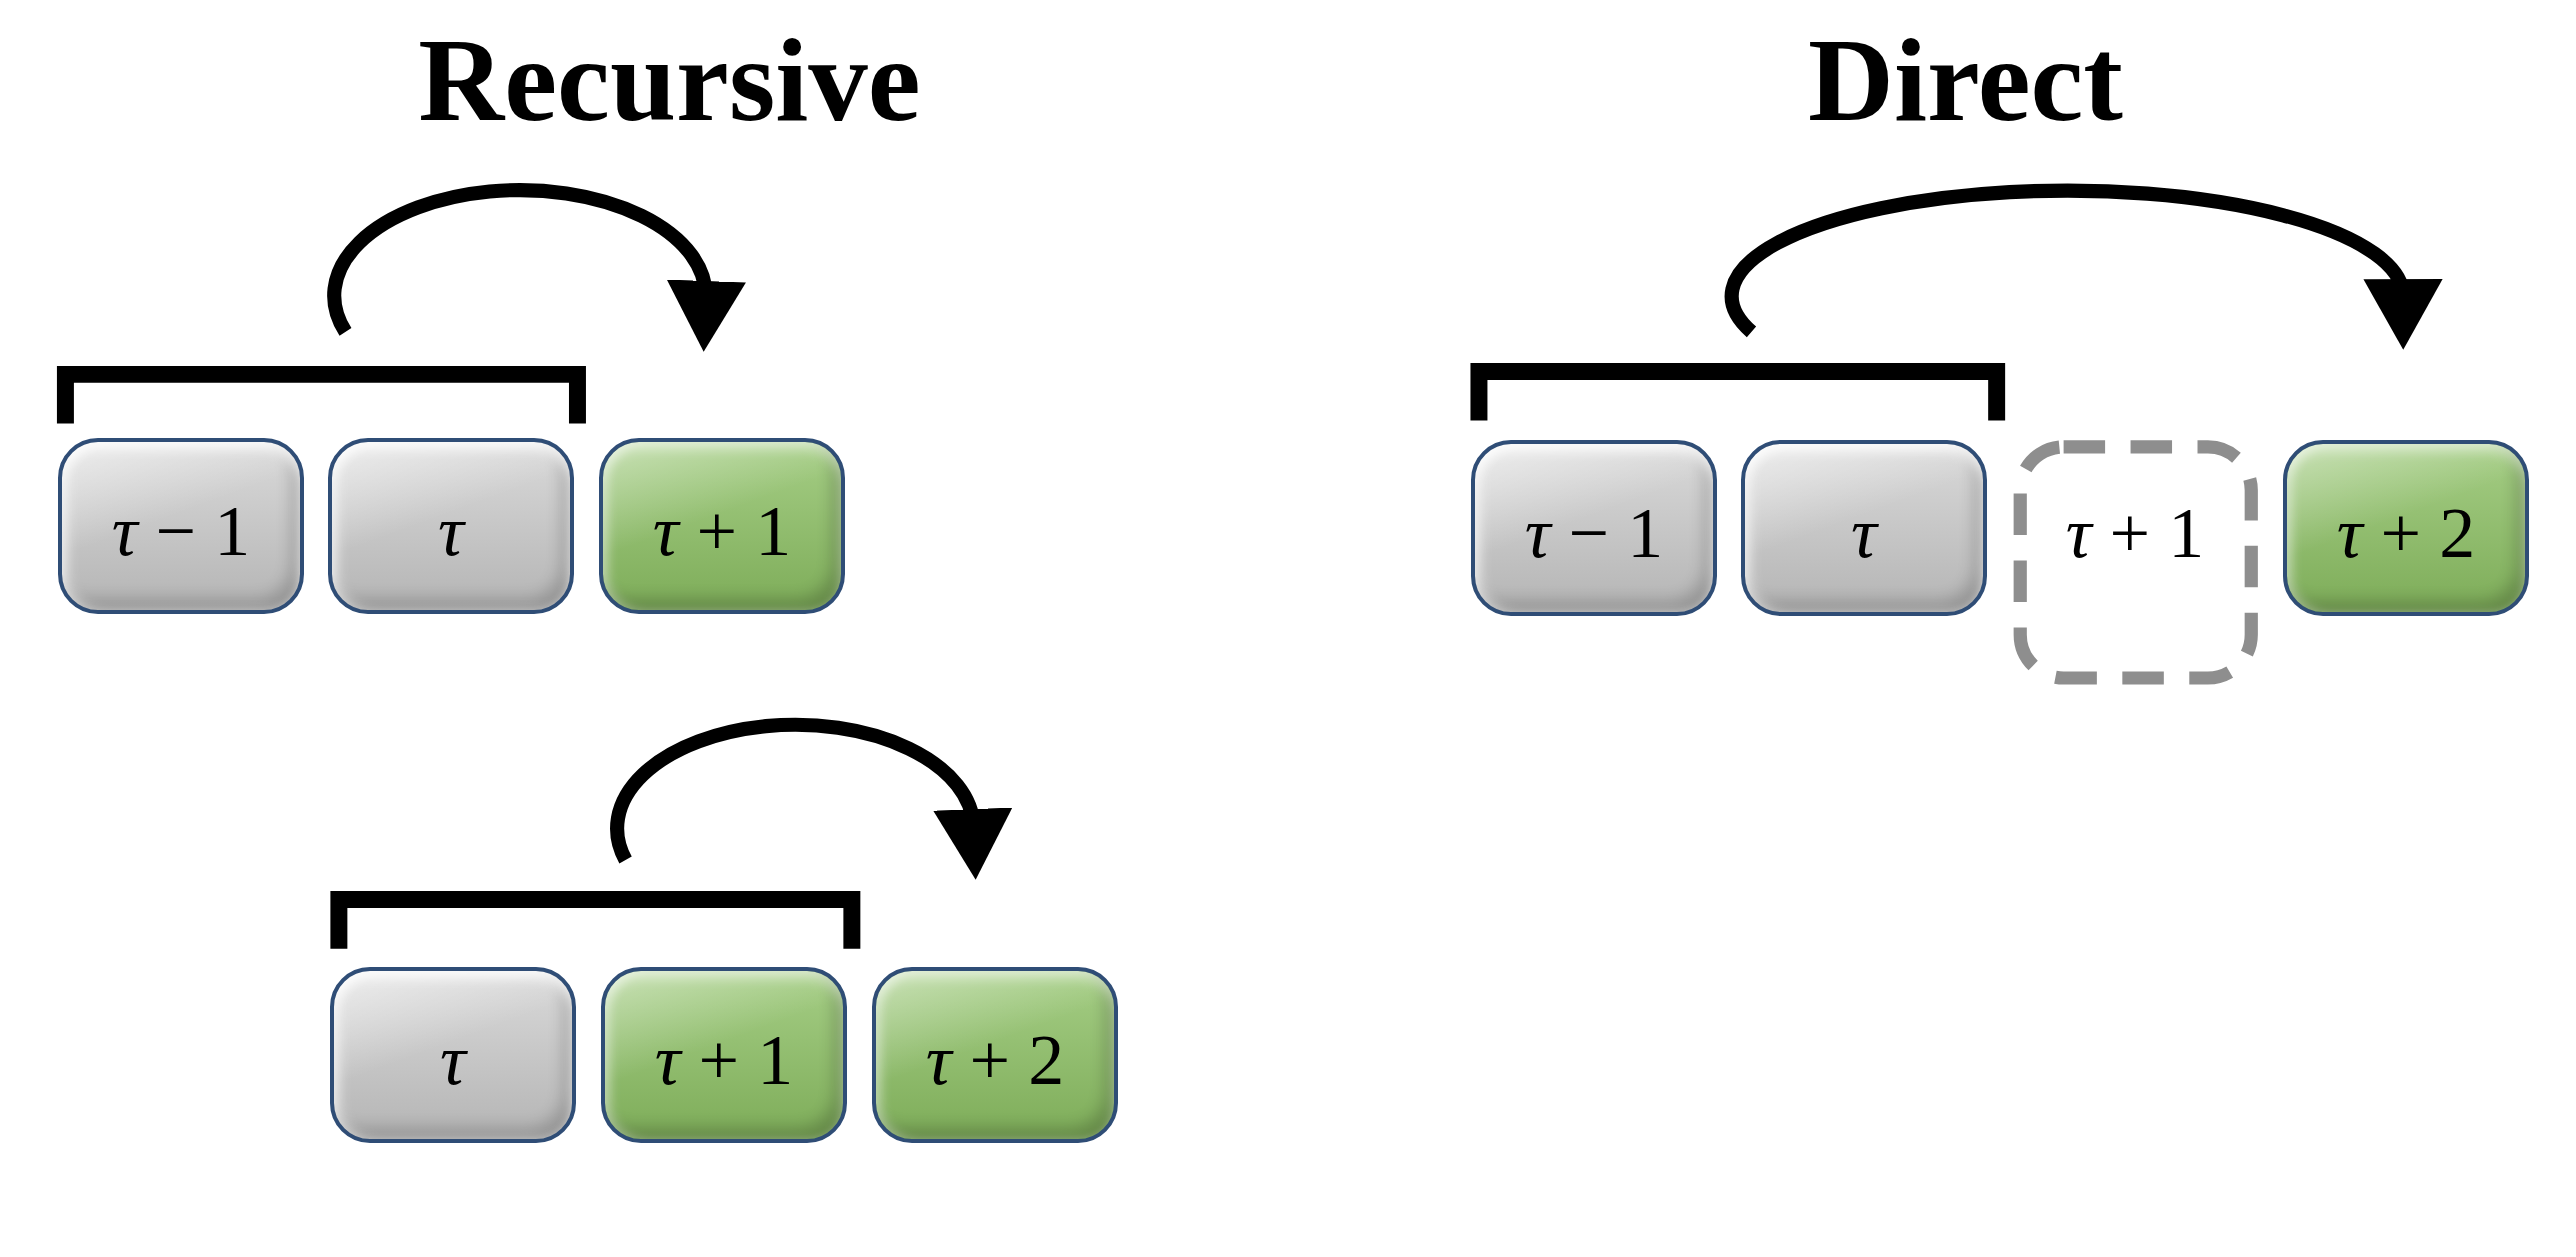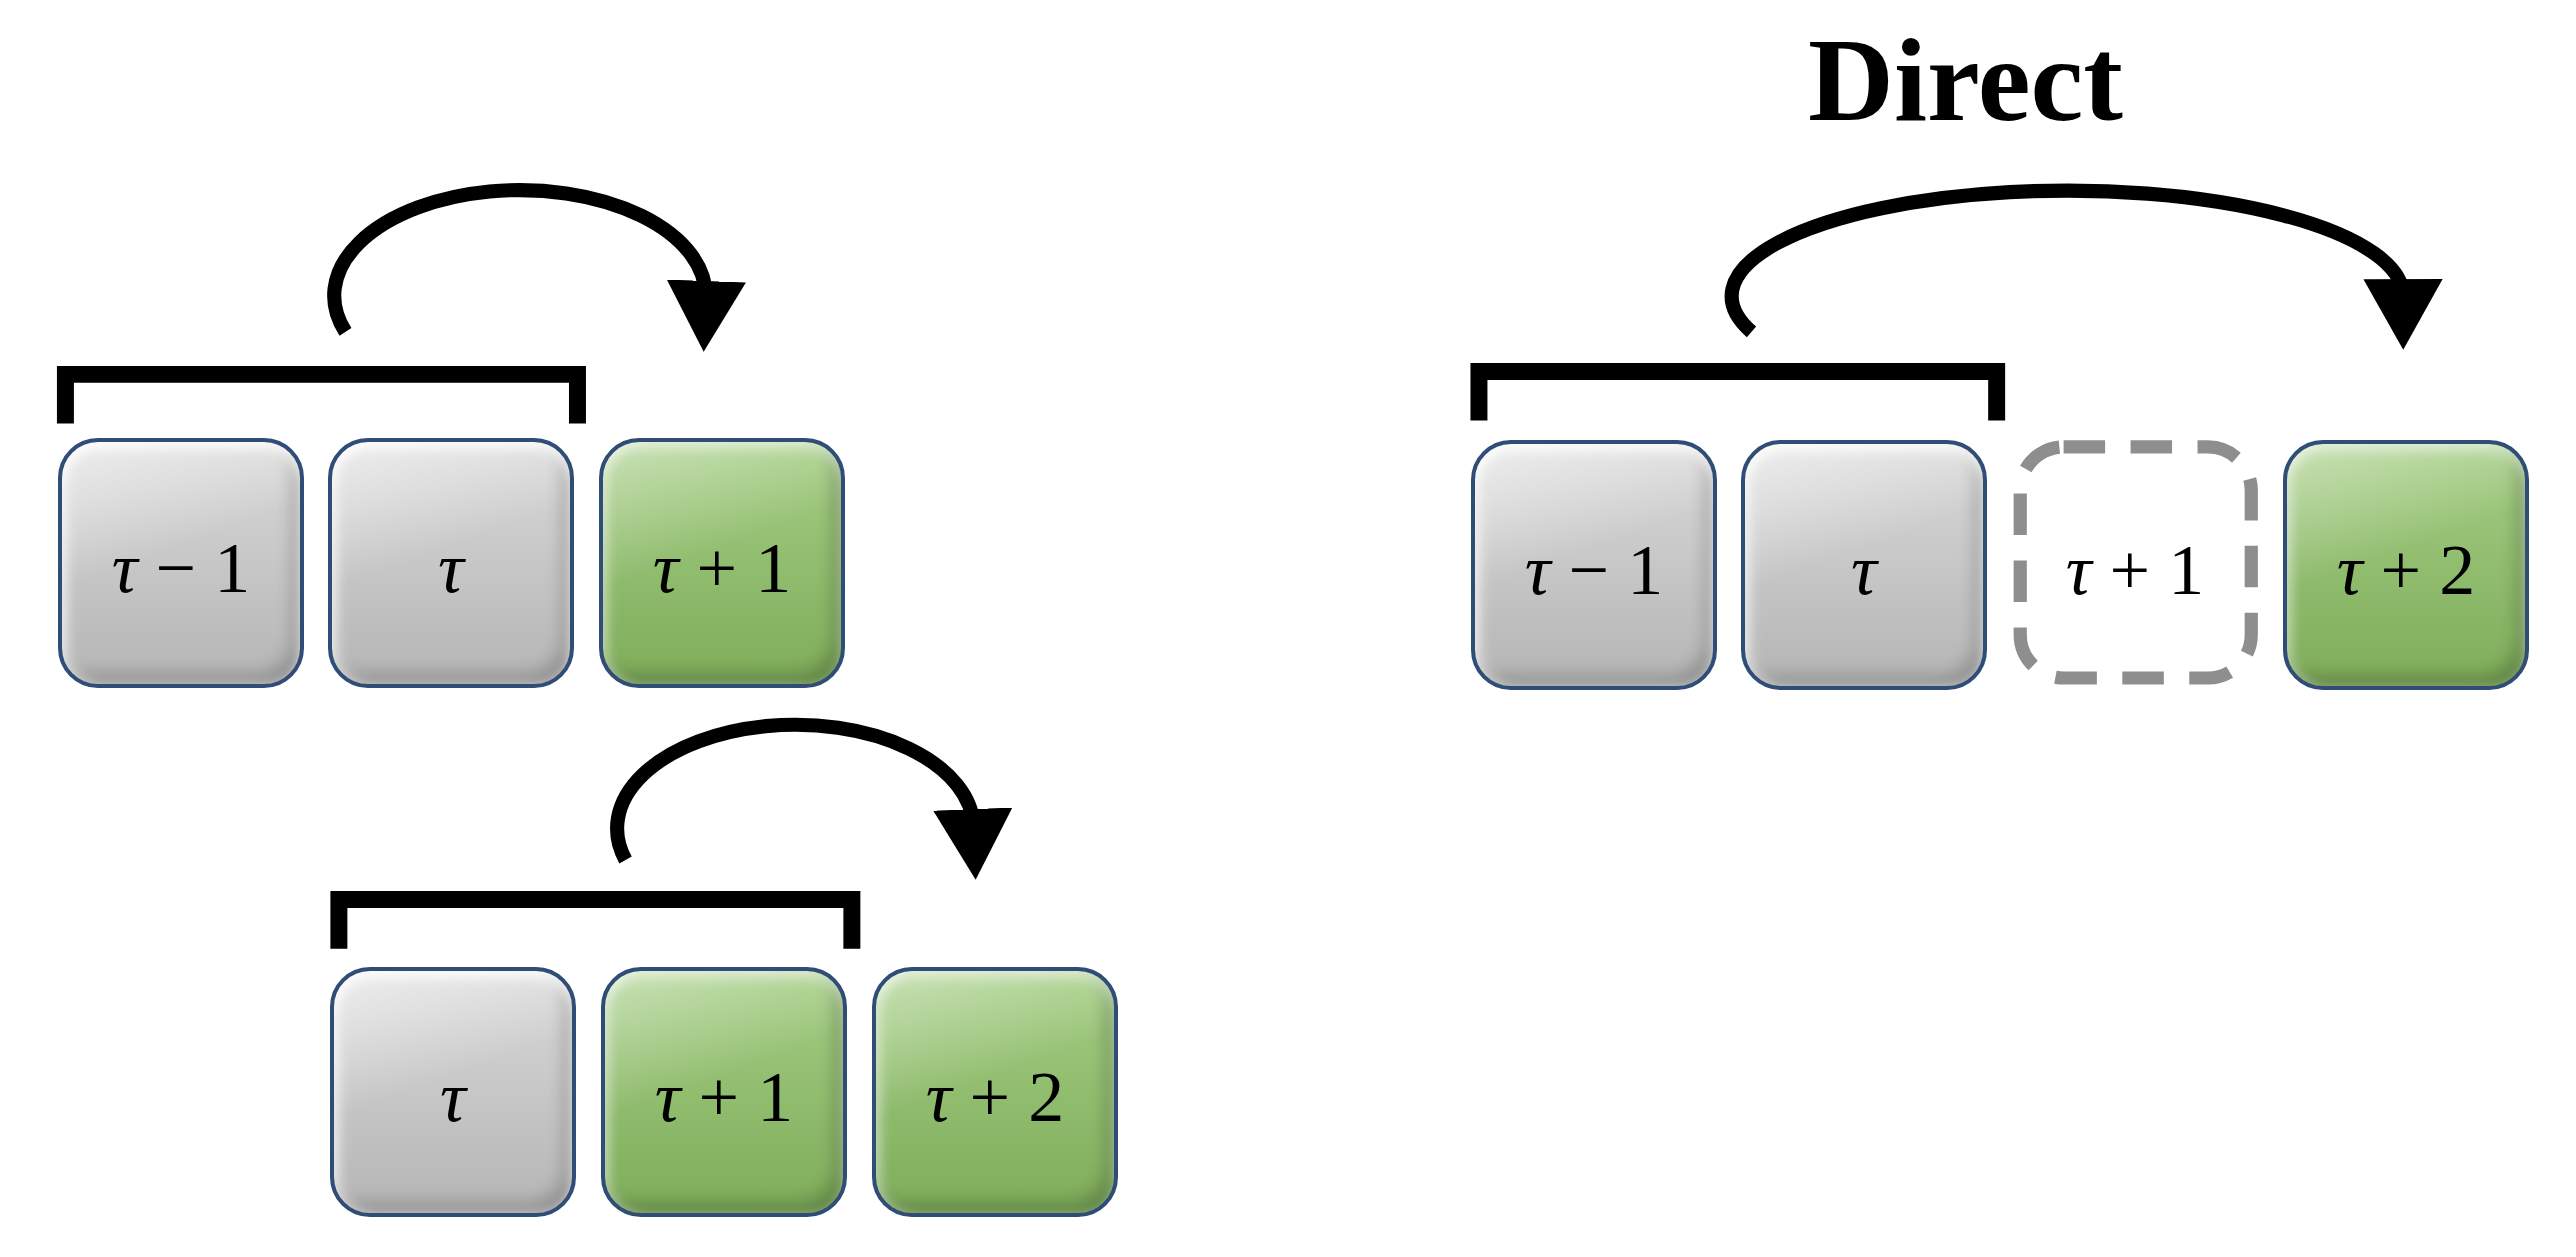--- a/index.html
+++ b/index.html
@@ -33,21 +33,21 @@
   .arrow{
     fill:none;stroke:var(--ink);stroke-width:15;
     stroke-linecap:butt;
   }
   #ah path{fill:var(--ink);}
   .dash-rect{
     fill:none;stroke:var(--dashed-border);
     stroke-width:14;stroke-dasharray:44 27;stroke-linecap:butt;
   }
   .box{
-    position:absolute;width:246px;height:250px;
+    position:absolute;width:246px;height:176px;
     border:4.7px solid var(--box-border);
     border-radius:40px;
     box-sizing:border-box;
     display:flex;align-items:center;justify-content:center;
     padding-top:9.4px;
   }
   .box.gray{
     background-color:var(--box-gray);
     background-image:linear-gradient(160deg, rgba(255,255,255,.55), rgba(255,255,255,0) 45%),
                      linear-gradient(180deg, rgba(255,255,255,.30), rgba(0,0,0,.10));
@@ -71,20 +71,21 @@
     white-space:pre;line-height:1;
   }
   .lbl .sym{font-style:italic;font-weight:400;}
   .lbl .suf{font-style:normal;}
 </style>
 </head>
 <body>
 
 <div class="canvas">
 
+  <div class="panel-title" style="left:292px;width:755px;">Recursive</div>
   <div class="panel-title" style="left:1588px;width:755px;">Direct</div>
 
   <svg class="overlay" width="2576" height="1257" viewBox="0 0 2731 1333">
     <defs>
       <marker id="ah" markerWidth="6" markerHeight="6" refX="1.2" refY="2.8" orient="auto" markerUnits="strokeWidth">
         <path d="M0,0 L5.0,2.8 L0,5.6 Z"></path>
       </marker>
     </defs>
 
     <path class="bracket" d="M 69 449 L 69 397 L 612 397 L 612 449"></path>

